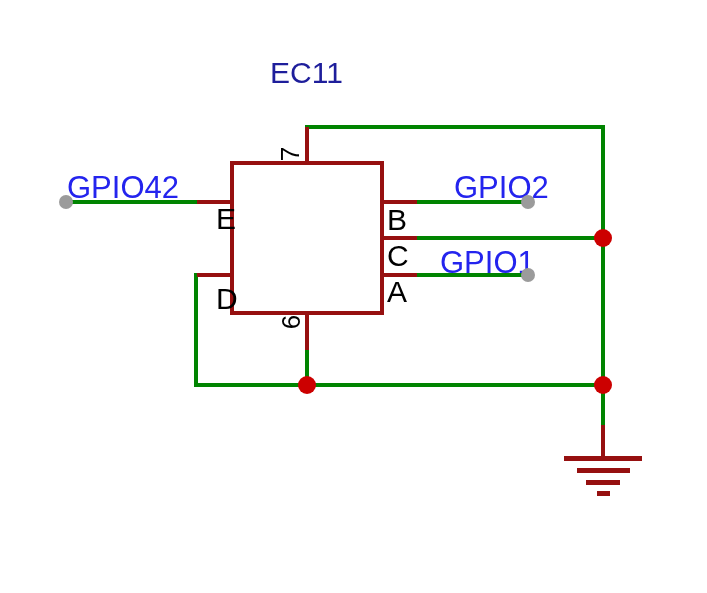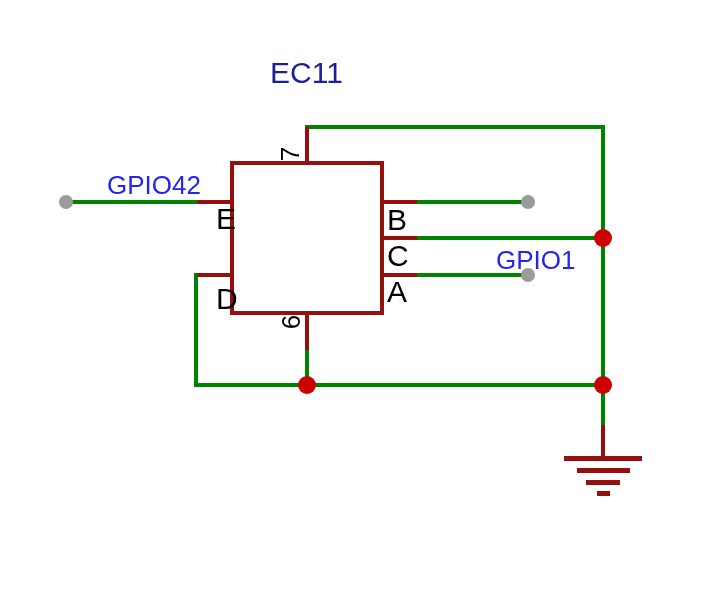--- a/index.html
+++ b/index.html
@@ -43,22 +43,21 @@
     border-radius: 50%;
     background: var(--endpoint, #9b9b9b);
   }
   .label {
     position: absolute;
     line-height: 1;
     white-space: nowrap;
   }
   .net-label {
     color: var(--net-label, #2424ee);
-    font-size: 26px;
-    margin-left: 40px;
+    font-size: 31px;
   }
   .title-label {
     color: var(--title, #1e1e9b);
     font-size: 30px;
   }
   .gnd-label {
     color: var(--title, #1e1e9b);
     font-size: 32px;
   }
   .pin-name {
@@ -114,21 +113,22 @@
   <div class="pin-number" style="left:277px; top:141px;">7</div>
   <div class="pin-number" style="left:278px; top:309px;">6</div>
 
   <div class="pin-name" style="left:216px; top:204px;">E</div>
   <div class="pin-name" style="left:216px; top:284px;">D</div>
   <div class="pin-name" style="left:387px; top:205px;">B</div>
   <div class="pin-name" style="left:387px; top:241px;">C</div>
   <div class="pin-name" style="left:387px; top:277px;">A</div>
 
   <div class="label net-label" style="left:67px; top:172px;">GPIO42</div>
-  <div class="label net-label" style="left:456px; top:247px;">GPIO1</div>
+  <div class="label net-label" style="left:454px; top:172px;">GPIO2</div>
+  <div class="label net-label" style="left:440px; top:247px;">GPIO1</div>
 
   <div class="stub" style="left:601px; top:425px; width:4px; height:33px;"></div>
   <div class="gnd-bar" style="left:564px; top:456px; width:78px;"></div>
   <div class="gnd-bar" style="left:577px; top:468px; width:53px;"></div>
   <div class="gnd-bar" style="left:586px; top:480px; width:34px;"></div>
   <div class="gnd-bar" style="left:597px; top:491px; width:13px;"></div>
 
   <div class="junction" style="left:594px; top:229px;"></div>
   <div class="junction" style="left:298px; top:376px;"></div>
   <div class="junction" style="left:594px; top:376px;"></div>

